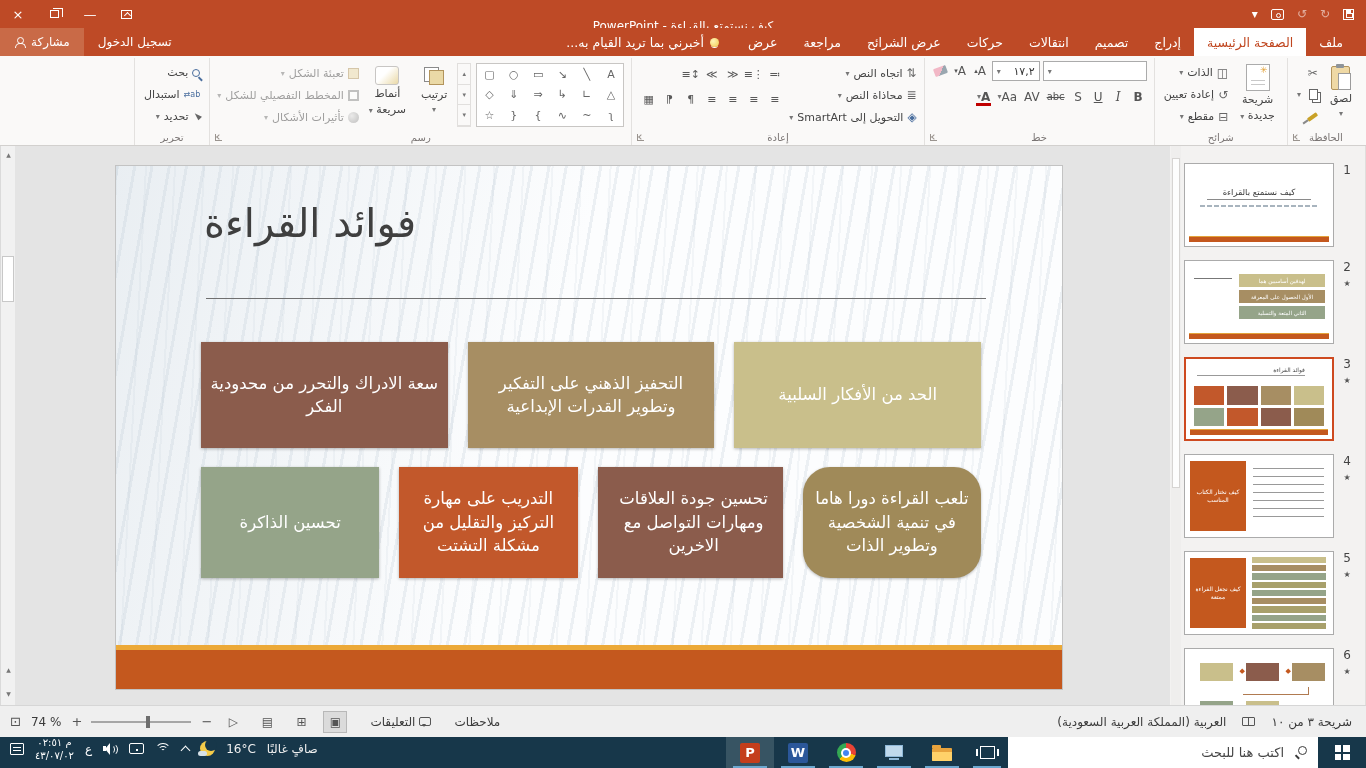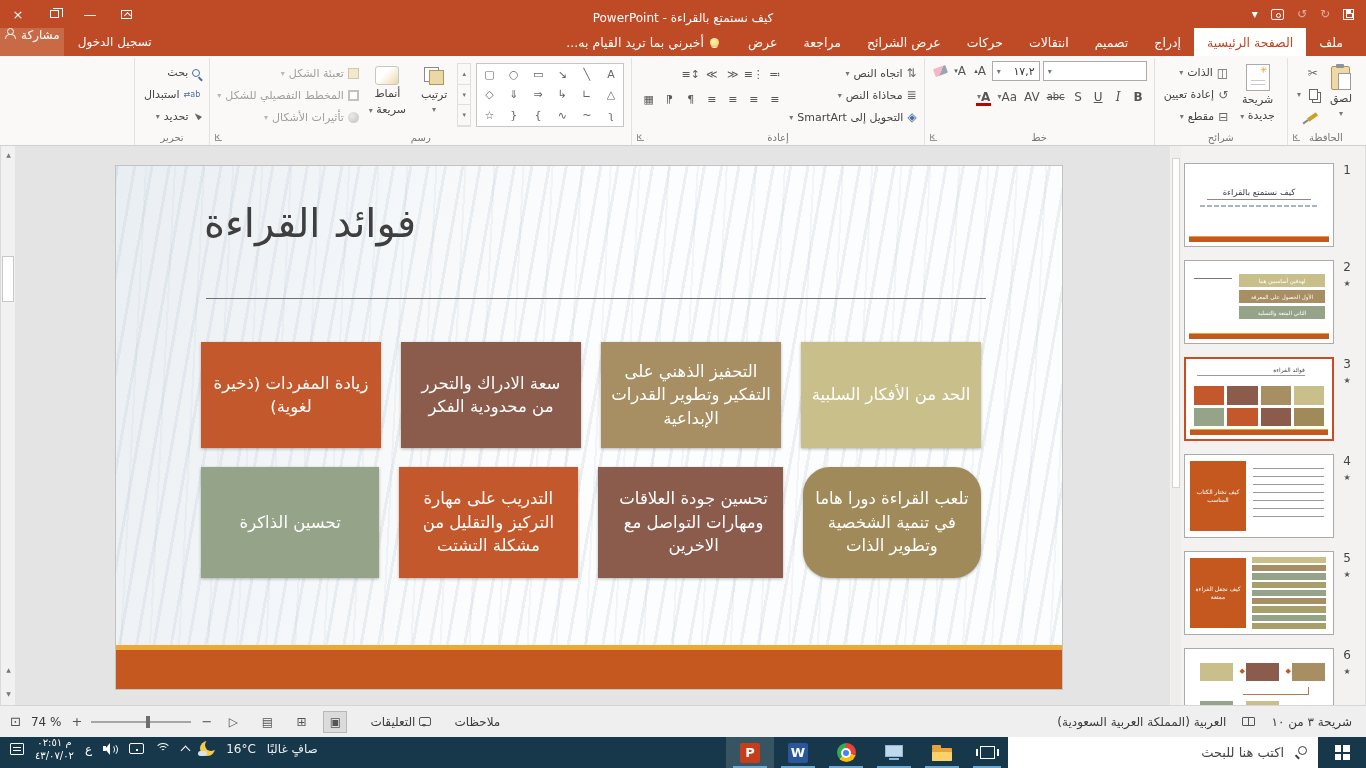--- a/index.html
+++ b/index.html
@@ -6,38 +6,38 @@
 html,body{width:1366px;height:768px;overflow:hidden}
 .screen{position:relative;width:1366px;height:768px;background:#E4E4E4;direction:rtl}
 
 .titlebar{position:absolute;top:0;left:0;right:0;height:28px;background:#BE4A26;color:#fff}
 .winctl{position:absolute;left:0;top:0;height:28px;display:flex;direction:ltr}
 .wc{width:36px;height:28px;display:flex;align-items:center;justify-content:center;font-size:13px;color:#fff;cursor:default}
 .ic-restore{width:9px;height:8px;border:1px solid #fff;position:relative;background:#BE4A26}
 .ic-restore::before{content:"";position:absolute;left:2px;top:-3px;width:9px;height:8px;border:1px solid #fff;border-bottom:none;border-left:none}
 .ic-ribbonopts{width:11px;height:9px;border:1px solid #fff;position:relative}
 .ic-ribbonopts::after{content:"";position:absolute;left:3px;top:2px;width:4px;height:4px;border-left:1px solid #fff;border-top:1px solid #fff;transform:rotate(45deg)}
-.title{position:absolute;left:0;right:0;top:4px;height:28px;display:flex;align-items:center;justify-content:center;font-size:12px;pointer-events:none}
+.title{position:absolute;left:0;right:0;top:12px;height:28px;display:flex;align-items:center;justify-content:center;font-size:12px;pointer-events:none}
 .qat{position:absolute;right:4px;top:0;height:28px;display:flex;direction:ltr;align-items:center;gap:13px;padding:0 8px;font-size:12px}
 .qi{display:flex;align-items:center;justify-content:center}
 .qi.dim{opacity:.55}
 .ic-floppy{width:11px;height:11px;border:1px solid #fff;position:relative}
 .ic-floppy::before{content:"";position:absolute;left:2px;top:0;width:5px;height:3px;background:#fff}
 .ic-floppy::after{content:"";position:absolute;left:2px;bottom:1px;width:5px;height:3px;border:1px solid #fff}
 .ic-touch{width:13px;height:11px;border:1px solid #fff;border-radius:2px;position:relative}
 .ic-touch::after{content:"";position:absolute;left:4px;top:3px;width:3px;height:3px;border:1px solid #fff;border-radius:50%}
 
 .tabrow{position:absolute;top:28px;left:0;right:0;height:28px;background:#BE4A26}
 .tabs{position:absolute;right:10px;top:0;height:28px;display:flex}
 .tab{padding:0 13px;display:flex;align-items:center;font-size:12.5px;color:#fff;cursor:default}
 .tab.active{background:#FFFFFF;color:#C0461F}
 .tellme{display:flex;align-items:center;gap:6px;color:#fff;font-size:12.5px;padding:0 16px}
 .bulb{width:9px;height:9px;border-radius:50%;background:radial-gradient(circle at 35% 35%,#FFF4B8,#F2C94C);box-shadow:0 2px 0 -1px #fff}
 .account{position:absolute;left:0;top:0;height:28px;display:flex;direction:ltr;align-items:stretch;color:#fff;font-size:12px}
-.acct-share{display:flex;gap:6px;padding:0 4px;background:#C96A47}
+.acct-share{display:flex;align-items:center;gap:6px;padding:0 14px;background:#C96A47}
 .acct-signin{display:flex;align-items:center;padding:0 14px}
 .person{width:11px;height:11px;position:relative}
 .person::before{content:"";position:absolute;left:3px;top:0;width:5px;height:5px;border:1px solid #fff;border-radius:50%}
 .person::after{content:"";position:absolute;left:1px;bottom:0;width:9px;height:4px;border:1px solid #fff;border-bottom:none;border-radius:5px 5px 0 0}
 
 .ribbon{position:absolute;top:56px;left:0;right:0;height:90px;background:#FAF9F8;border-bottom:1px solid #D2D0CE;display:flex;padding:2px 2px 0}
 .grp{position:relative;border-left:1px solid #E3E1DF;padding:3px 7px 17px;flex:none}
 .grp-label{position:absolute;bottom:2px;left:0;right:0;text-align:center;font-size:10px;color:#7A7574;white-space:nowrap}
 .dlg{position:absolute;bottom:4px;left:5px;width:7px;height:7px;border-left:1px solid #9a948f;border-bottom:1px solid #9a948f}
 .dlg::after{content:"";position:absolute;left:1px;bottom:1px;width:3px;height:3px;border-left:1px solid #9a948f;border-bottom:1px solid #9a948f;transform:rotate(45deg)}
@@ -498,21 +498,20 @@
       </span>
     </div>
 
     <div class="canvas">
       <div class="stitle">فوائد القراءة</div>
       <div class="sline"></div>
       <div class="brow r1">
         <div class="box" style="background: rgb(201, 191, 139);">الحد من الأفكار السلبية</div>
         <div class="box" style="background: rgb(167, 142, 99);">التحفيز الذهني على التفكير وتطوير القدرات الإبداعية</div>
         <div class="box" style="background: rgb(139, 92, 76);">سعة الادراك والتحرر من محدودية الفكر</div>
-        <div class="box" style="background: rgb(194, 88, 43);">زيادة المفردات (ذخيرة لغوية)</div>
       </div>
       <div class="brow r2">
         <div class="box" style="background: rgb(160, 138, 89); border-radius: 27px;">تلعب القراءة دورا هاما في تنمية الشخصية وتطوير الذات</div>
         <div class="box" style="background: rgb(139, 92, 76); padding-left: 16px;">تحسين جودة العلاقات ومهارات التواصل مع الاخرين</div>
         <div class="box" style="background: rgb(194, 88, 43);">التدريب على مهارة التركيز والتقليل من مشكلة التشتت</div>
         <div class="box" style="background: rgb(149, 164, 137);">تحسين الذاكرة</div>
       </div>
       <div class="gold" style="background: rgb(236, 169, 56);"></div>
       <div class="obar" style="background: rgb(196, 88, 30);"></div>
     </div>

